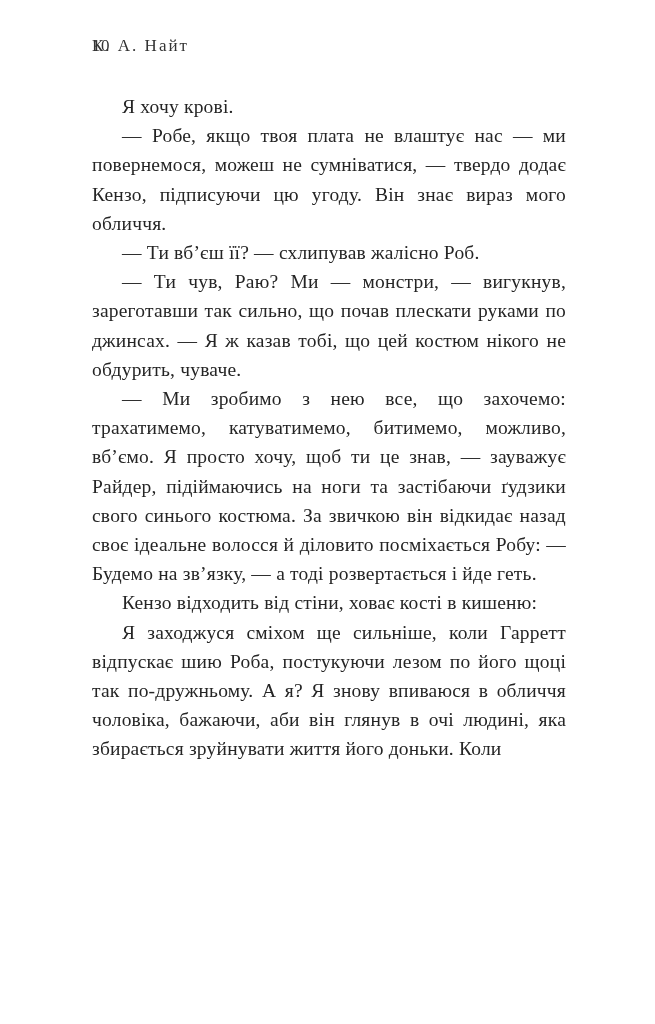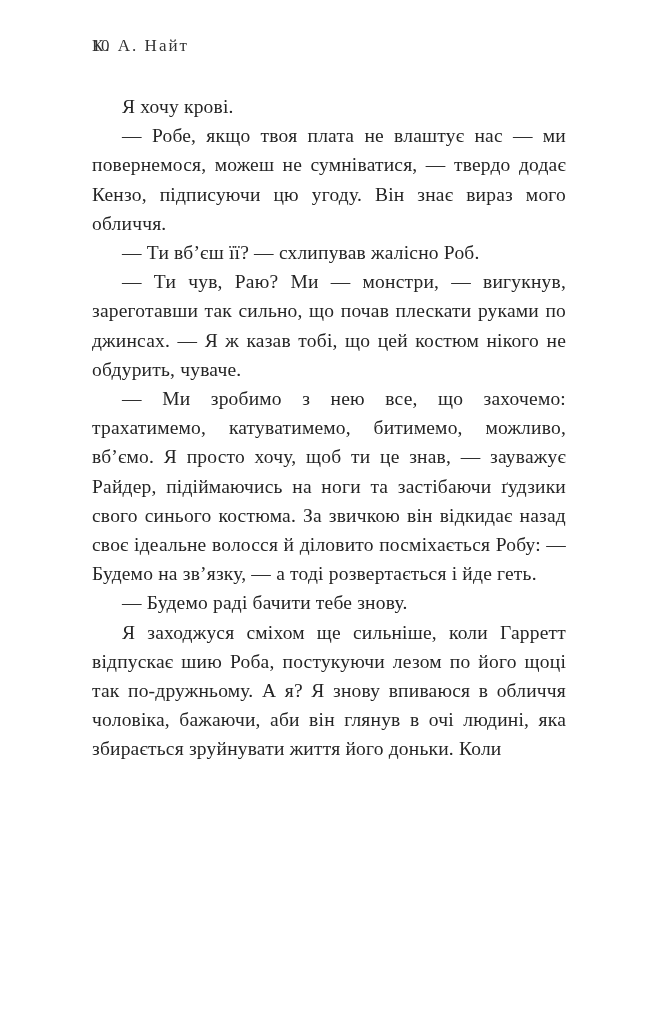--- a/index.html
+++ b/index.html
@@ -67,17 +67,17 @@
     <span class="page-number">10</span>
     <span class="header-title">К. А. Найт</span>
   </div>
 
   <div class="body-text">
     <p>Я хочу крові.</p>
     <p>— Робе, якщо твоя плата не влаштує нас — ми повернемося, можеш не сумніватися, — твердо додає Кензо, підписуючи цю угоду. Він знає вираз мого обличчя.</p>
     <p>— Ти вб’єш її? — схлипував жалісно Роб.</p>
     <p>— Ти чув, Раю? Ми — монстри, — вигукнув, зареготавши так сильно, що почав плескати руками по джинсах. — Я ж казав тобі, що цей костюм нікого не обдурить, чуваче.</p>
     <p>— Ми зробимо з нею все, що захочемо: трахатимемо, катуватимемо, битимемо, можливо, вб’ємо. Я просто хочу, щоб ти це знав, — зауважує Райдер, підіймаючись на ноги та застібаючи ґудзики свого синього костюма. За звичкою він відкидає назад своє ідеальне волосся й діловито посміхається Робу: — Будемо на зв’язку, — а тоді розвертається і йде геть.</p>
-    <p>— Будемо раді бачити тебе знову.</p>
+    <p>Кензо відходить від стіни, ховає кості в кишеню:</p>
     <p>Я заходжуся сміхом ще сильніше, коли Гарретт відпускає шию Роба, постукуючи лезом по його щоці так по-дружньому. А я? Я знову впиваюся в обличчя чоловіка, бажаючи, аби він глянув в очі людині, яка збирається зруйнувати життя його доньки. Коли</p>
   </div>
 
 </div>
 
 </body></html>

